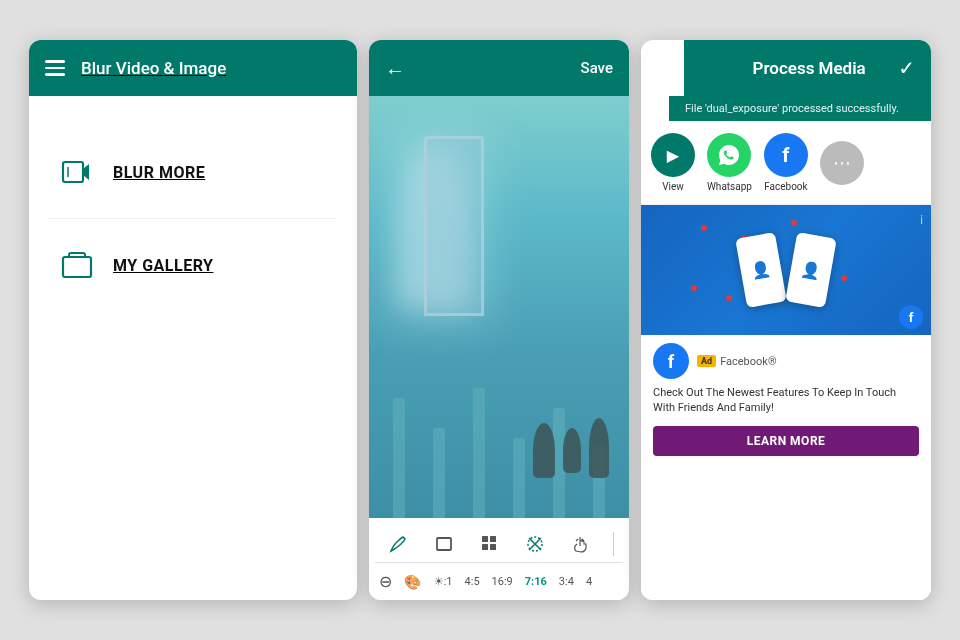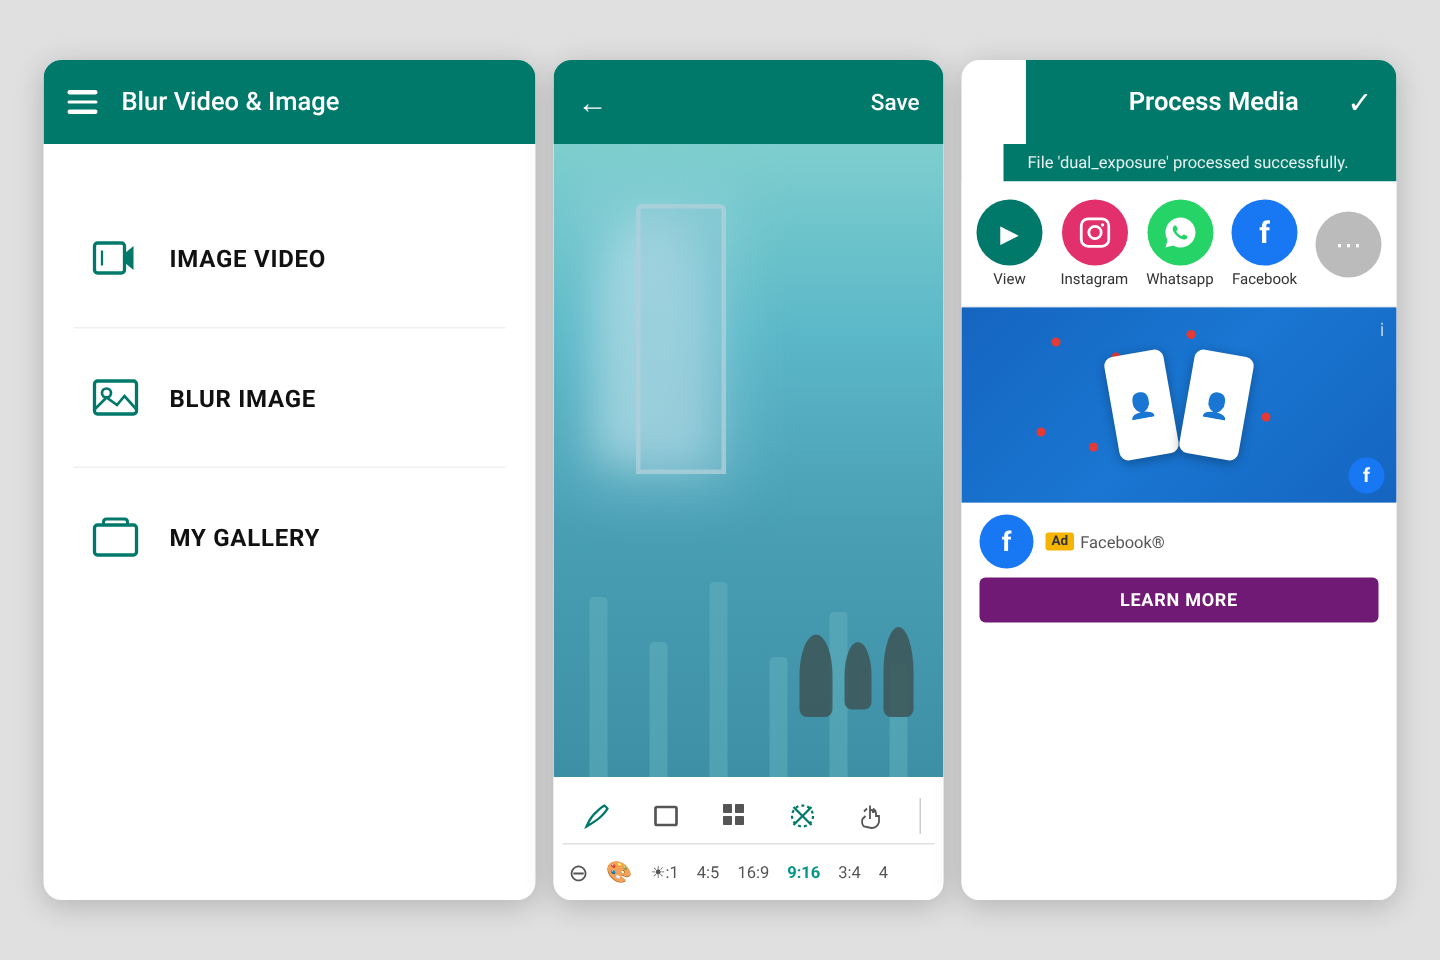--- a/index.html
+++ b/index.html
@@ -25,20 +25,21 @@
       border-radius: 12px;
       overflow: hidden;
       box-shadow: 0 4px 20px rgba(0,0,0,0.2);
       display: flex;
       flex-direction: column;
     }
     
     .screen1 {
       width: 328px;
       height: 560px;
+      text-decoration: underline;
     }
     .screen1 .header {
       background: #00796b;
       color: white;
       display: flex;
       align-items: center;
       padding: 14px 16px;
       gap: 16px;
       min-height: 56px;
     }
@@ -458,31 +459,21 @@
     </div>
     <div class="menu-content">
       <div class="menu-item">
         <div class="menu-icon">
           <svg width="32" height="32" viewBox="0 0 32 32" fill="none">
             <rect x="2" y="6" width="20" height="20" rx="2" stroke="#00796b" stroke-width="2.2" fill="none"></rect>
             <polygon points="28,8 22,13 22,19 28,24" fill="#00796b"></polygon>
             <line x1="7" y1="11" x2="7" y2="21" stroke="#00796b" stroke-width="1.5"></line>
           </svg>
         </div>
-        <span class="menu-label">IMAGE VIDEO</span>
-      </div>
-      <div class="menu-item">
-        <div class="menu-icon">
-          <svg width="32" height="32" viewBox="0 0 32 32" fill="none">
-            <rect x="2" y="5" width="28" height="22" rx="2" stroke="#00796b" stroke-width="2.2" fill="none"></rect>
-            <circle cx="10" cy="13" r="3" stroke="#00796b" stroke-width="1.8" fill="none"></circle>
-            <polyline points="2,24 10,16 17,21 22,15 30,24" stroke="#00796b" stroke-width="1.8" fill="none"></polyline>
-          </svg>
-        </div>
-        <span class="menu-label">BLUR IMAGE</span>
+        <span class="menu-label">BLUR MORE</span>
       </div>
       <div class="menu-item">
         <div class="menu-icon">
           <svg width="32" height="32" viewBox="0 0 32 32" fill="none">
             <rect x="2" y="8" width="28" height="20" rx="2" stroke="#00796b" stroke-width="2.2" fill="none"></rect>
             <path d="M8 8 L8 6 Q8 4 10 4 L22 4 Q24 4 24 6 L24 8" stroke="#00796b" stroke-width="2" fill="none"></path>
           </svg>
         </div>
         <span class="menu-label">MY GALLERY</span>
       </div>
@@ -548,21 +539,21 @@
           </svg>
         </div>
         <div class="toolbar-divider"></div>
       </div>
       <div class="toolbar-row2">
         <span class="ratio-btn" style="font-size:16px;">⊖</span>
         <span class="ratio-btn" style="font-size:14px;">🎨</span>
         <span class="ratio-btn" style="font-size:11px;">☀:1</span>
         <span class="ratio-btn">4:5</span>
         <span class="ratio-btn">16:9</span>
-        <span class="ratio-btn active">9:16</span>
+        <span class="ratio-btn active">7:16</span>
         <span class="ratio-btn">3:4</span>
         <span class="ratio-btn">4</span>
       </div>
     </div>
   </div>
 
   <div class="phone-screen screen3">
     <div class="header">
       <span style="width:20px;"></span>
       <span class="title">Process Media</span>
@@ -570,30 +561,20 @@
     </div>
     <div class="success-bar">
       <span>File 'dual_exposure' processed successfully.</span>
     </div>
     <div class="share-icons-row">
       <div class="share-icon-item">
         <div class="share-icon-circle icon-view">
           <span style="color:white; font-size:16px;">▶</span>
         </div>
         <span class="share-icon-label">View</span>
-      </div>
-      <div class="share-icon-item">
-        <div class="share-icon-circle icon-insta">
-          <svg width="22" height="22" viewBox="0 0 24 24" fill="white">
-            <rect x="2" y="2" width="20" height="20" rx="5" ry="5" stroke="white" stroke-width="2" fill="none"></rect>
-            <circle cx="12" cy="12" r="4.5" stroke="white" stroke-width="2" fill="none"></circle>
-            <circle cx="17.5" cy="6.5" r="1.2" fill="white"></circle>
-          </svg>
-        </div>
-        <span class="share-icon-label">Instagram</span>
       </div>
       <div class="share-icon-item">
         <div class="share-icon-circle icon-whatsapp">
           <svg width="24" height="24" viewBox="0 0 24 24" fill="white">
             <path d="M12 2C6.48 2 2 6.48 2 12c0 1.85.5 3.58 1.37 5.07L2 22l5.09-1.34C8.53 21.52 10.24 22 12 22c5.52 0 10-4.48 10-10S17.52 2 12 2zm4.64 13.48c-.2.56-1.16 1.07-1.6 1.14-.43.07-.97.1-1.57-.1-.36-.12-.83-.28-1.42-.55-2.5-1.08-4.13-3.6-4.25-3.77-.12-.17-.99-1.32-.99-2.52s.63-1.79.85-2.03c.22-.24.48-.3.64-.3l.46.01c.15.01.35-.06.55.42l.7 1.73c.06.14.1.3.02.48-.08.18-.12.29-.24.45l-.36.42c-.12.14-.25.29-.11.57.14.28.63 1.04 1.35 1.68.93.83 1.71 1.09 1.95 1.21.24.12.38.1.52-.06l.74-.88c.14-.16.28-.13.47-.08l1.72.81c.23.11.38.16.44.25.06.08.06.48-.14 1.04z"></path>
           </svg>
         </div>
         <span class="share-icon-label">Whatsapp</span>
       </div>
       <div class="share-icon-item">
@@ -635,17 +616,18 @@
     <div class="ad-info-section">
       <div class="ad-advertiser-row">
         <div class="fb-logo-circle">f</div>
         <div class="ad-text-block">
           <div class="ad-badge-row">
             <span class="ad-badge">Ad</span>
             <span class="ad-company">Facebook®</span>
           </div>
         </div>
       </div>
+      <div class="ad-description">Check Out The Newest Features To Keep In Touch With Friends And Family!</div>
       <div class="learn-more-btn">LEARN MORE</div>
     </div>
   </div>
 
 </div>
 
 </body></html>

